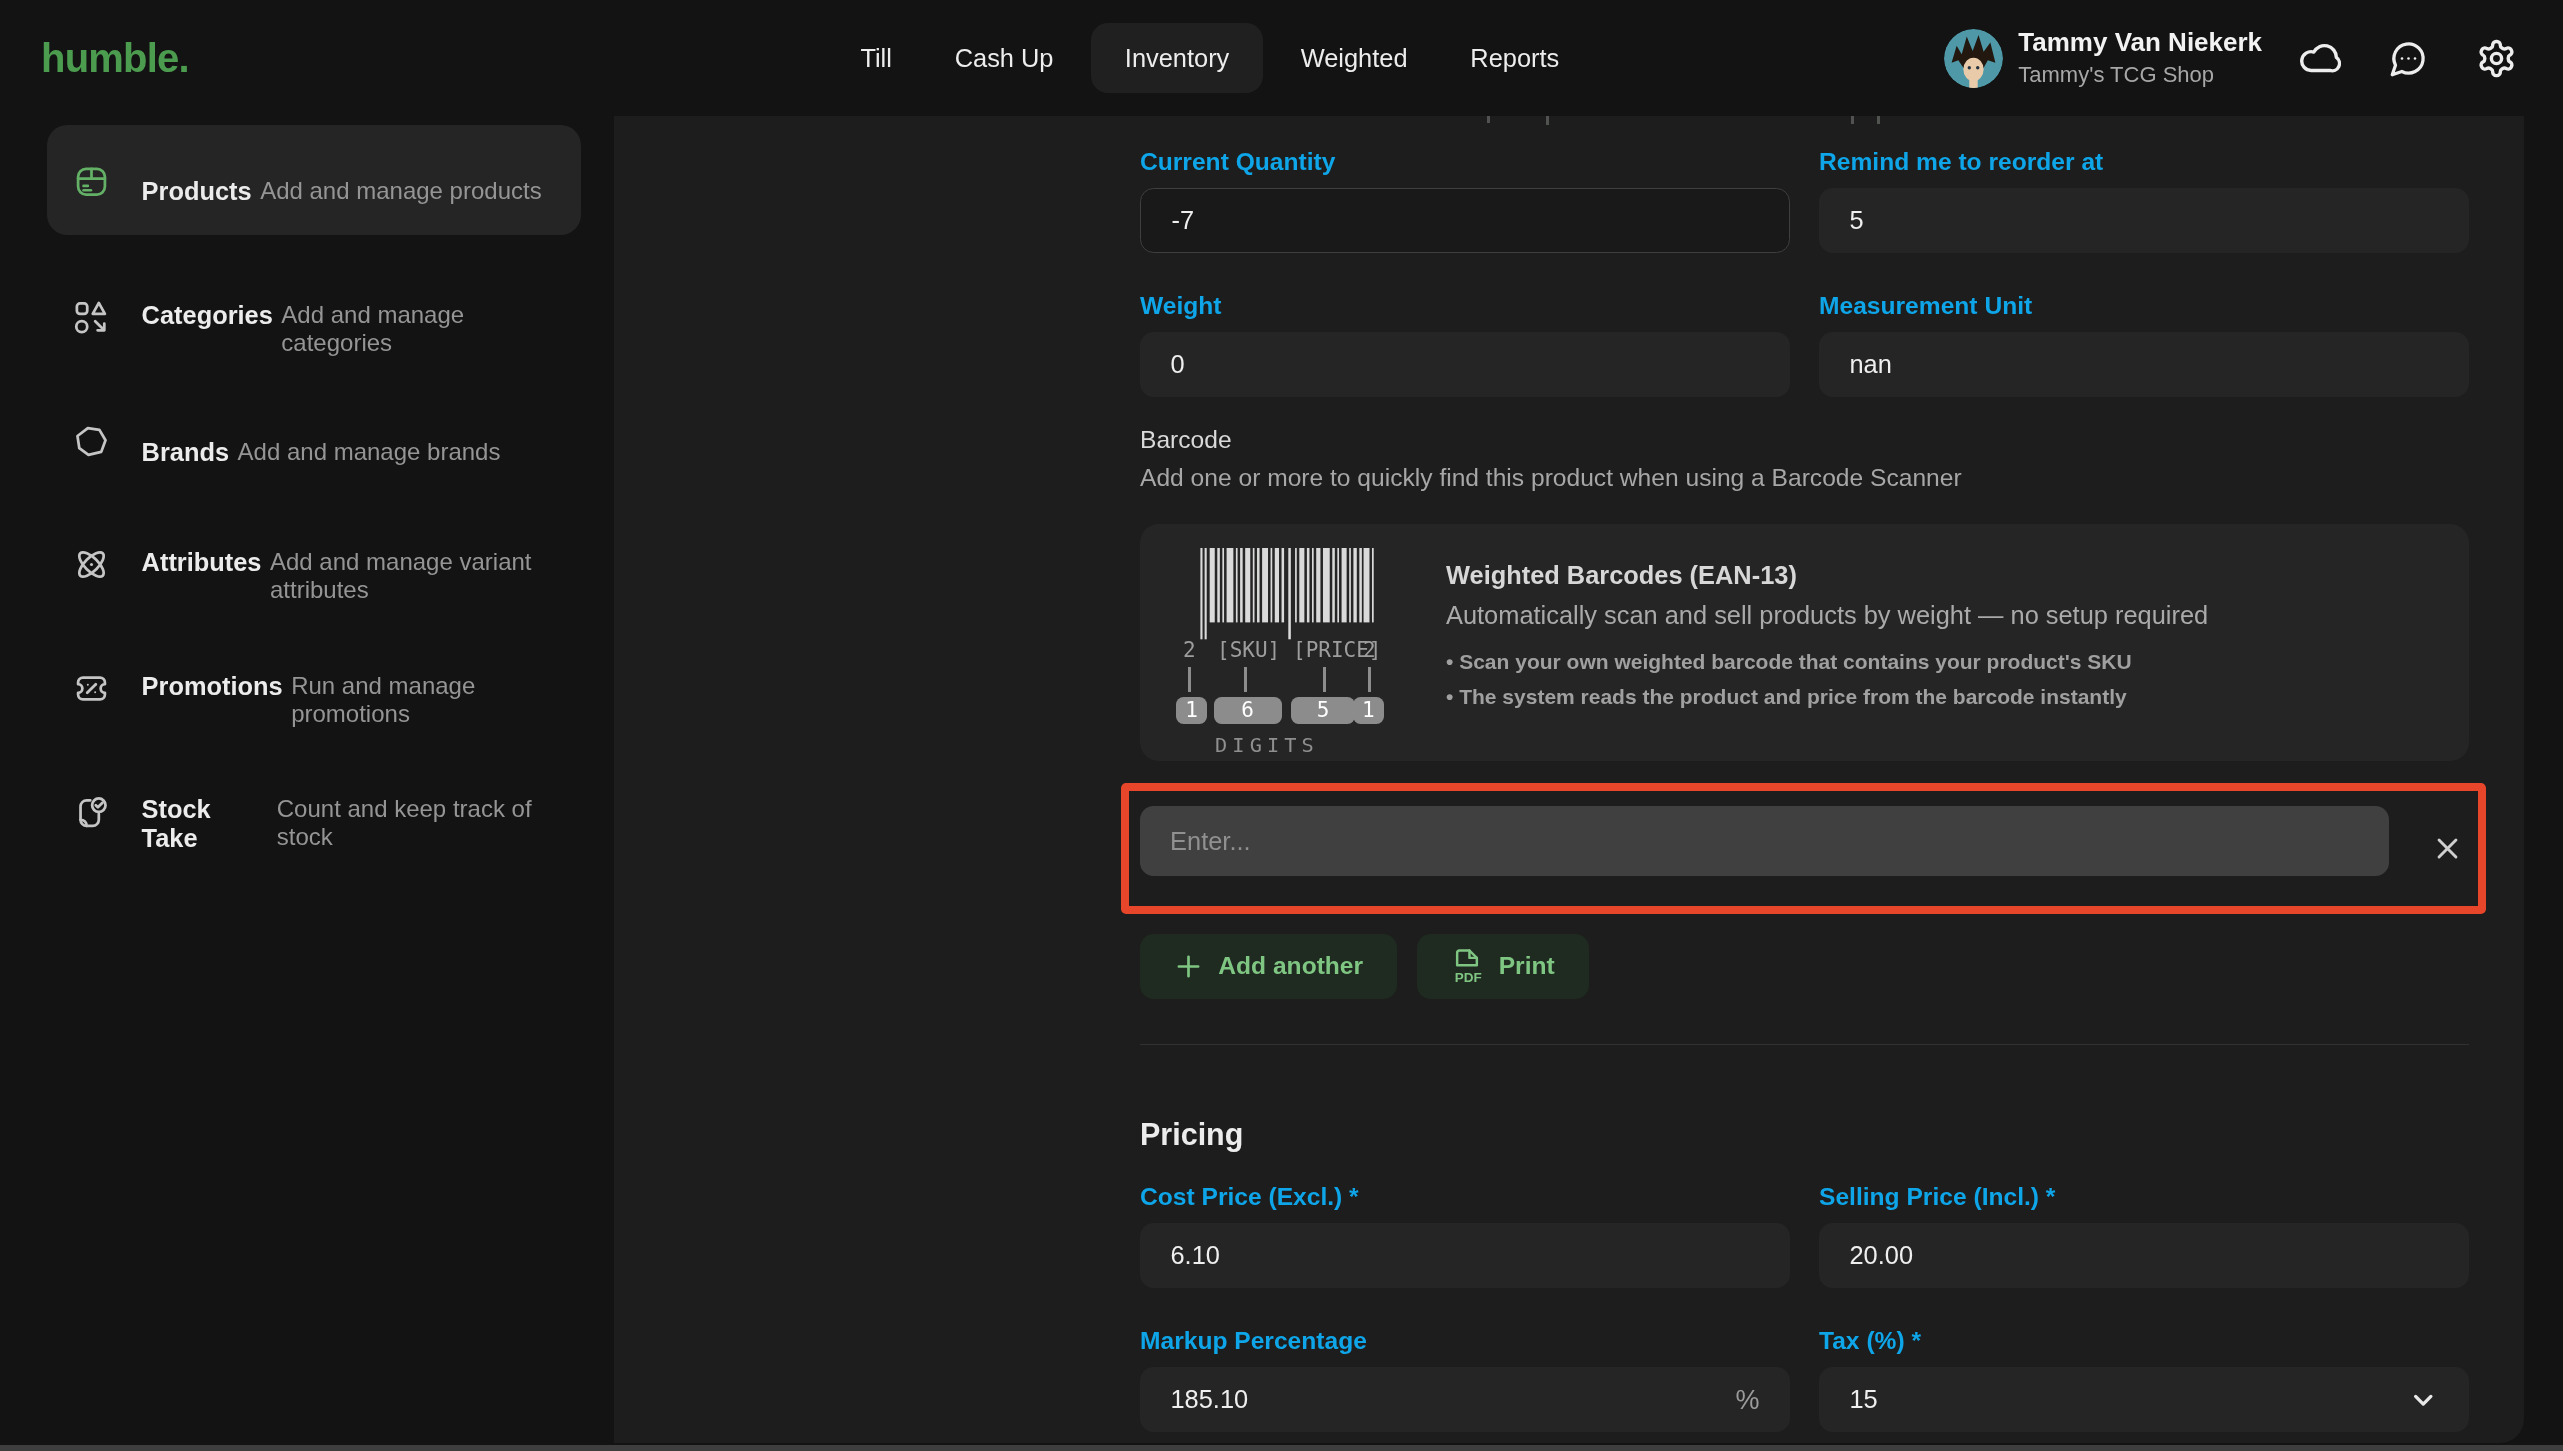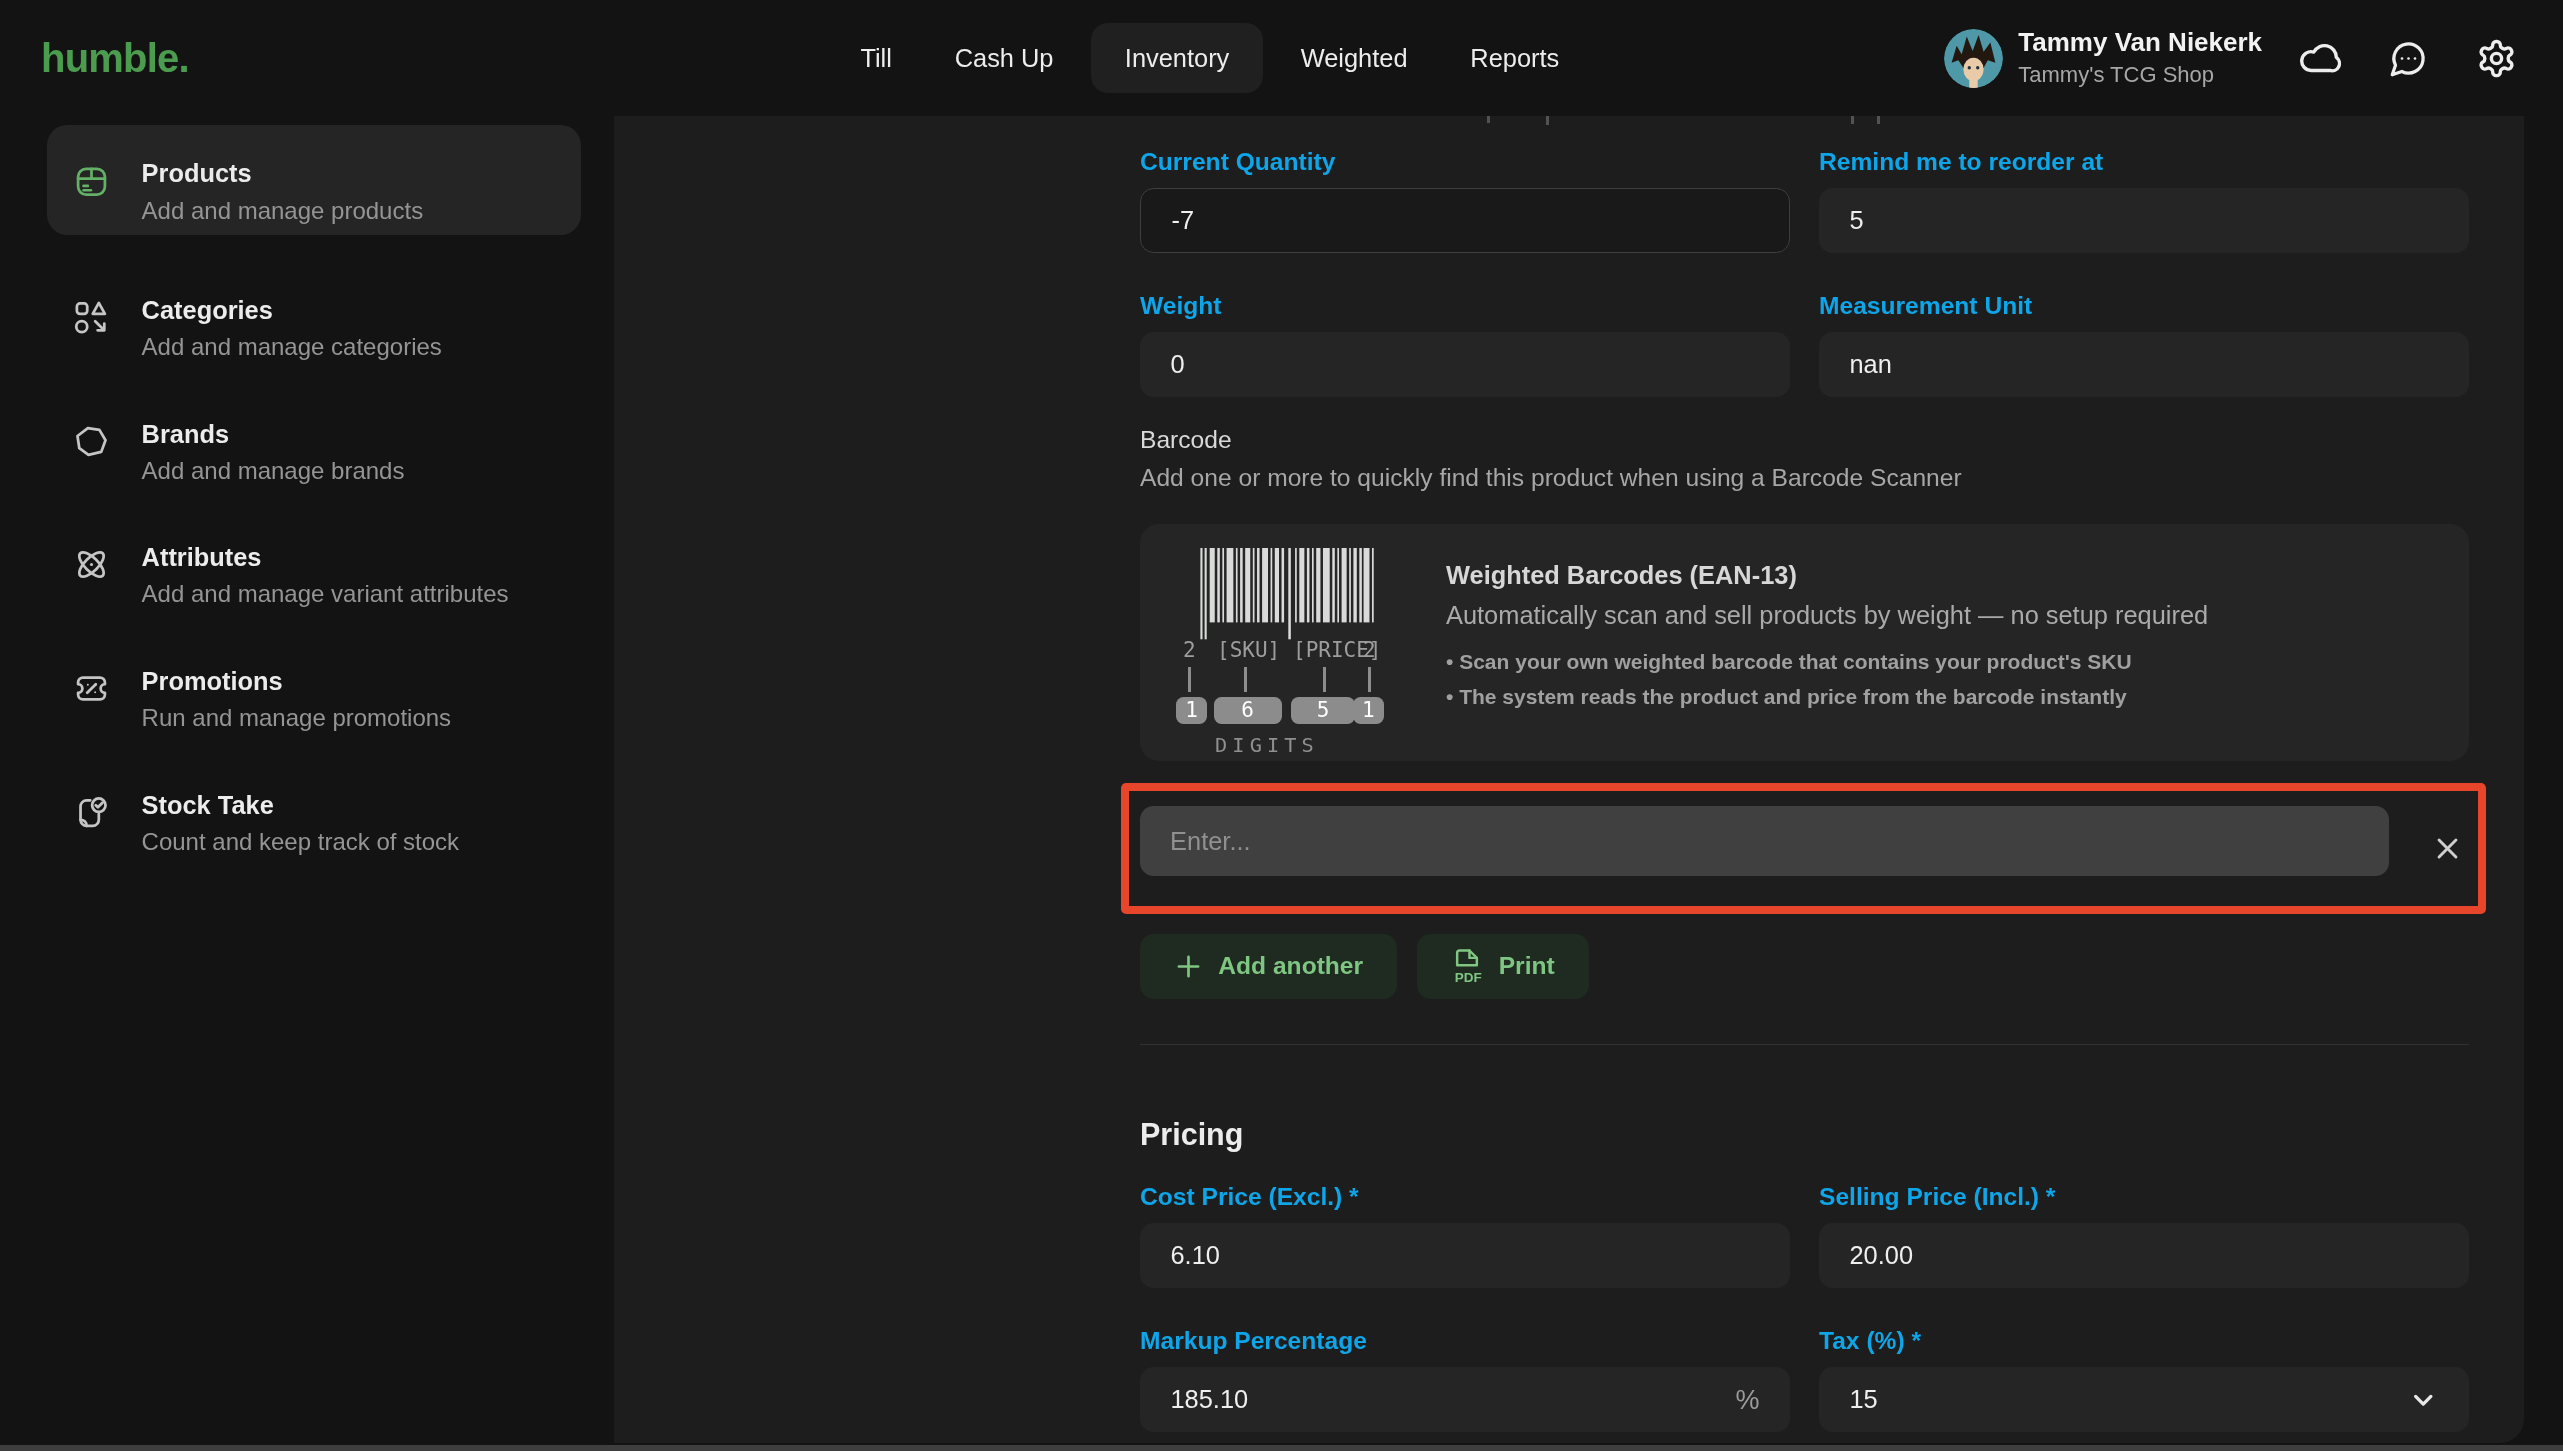--- a/index.html
+++ b/index.html
@@ -27,21 +27,21 @@
   .hicon svg { stroke:#EDEDED; }
 
   
   .sidebar { position:absolute; left:0; top:116px; width:614px; height:1329px; background:#121312; }
   .side-item { position:absolute; left:47px; width:534px; height:110px; border-radius:20.3px;
                display:flex; align-items:center; padding-left:24.6px; cursor:pointer; }
   .side-item.active { background:#242524; }
   .side-icon { width:39px; height:39px; flex:0 0 auto; }
   .side-icon svg { stroke:#C4C5C4; }
   .side-item.active .side-icon svg { stroke:#63B066; }
-  .side-text { margin-left:31px; display:flex; flex-direction:column; gap:8.5px;margin-top:23px; }
+  .side-text { margin-left:31px; display:flex; flex-direction:row; gap:8.5px;margin-top:23px; }
   .side-title { font-size:25.4px; font-weight:600; color:#ECECEC; }
   .side-sub { font-size:24px; color:#949594; }
 
   
   .panel { position:absolute; left:614px; top:116px; width:1910px; height:1327px;
            background:#1C1D1C; border-radius:0 0 24px 0; }
   .remnants { position:absolute; left:0; top:0; width:1910px; height:8.5px; overflow:hidden; }
   .remnants i { position:absolute; top:0; background:#6F706F; opacity:.65; display:block; }
   .form { position:absolute; left:526px; top:0; width:1329px; }
   .fieldrow { display:flex; gap:29px; }

